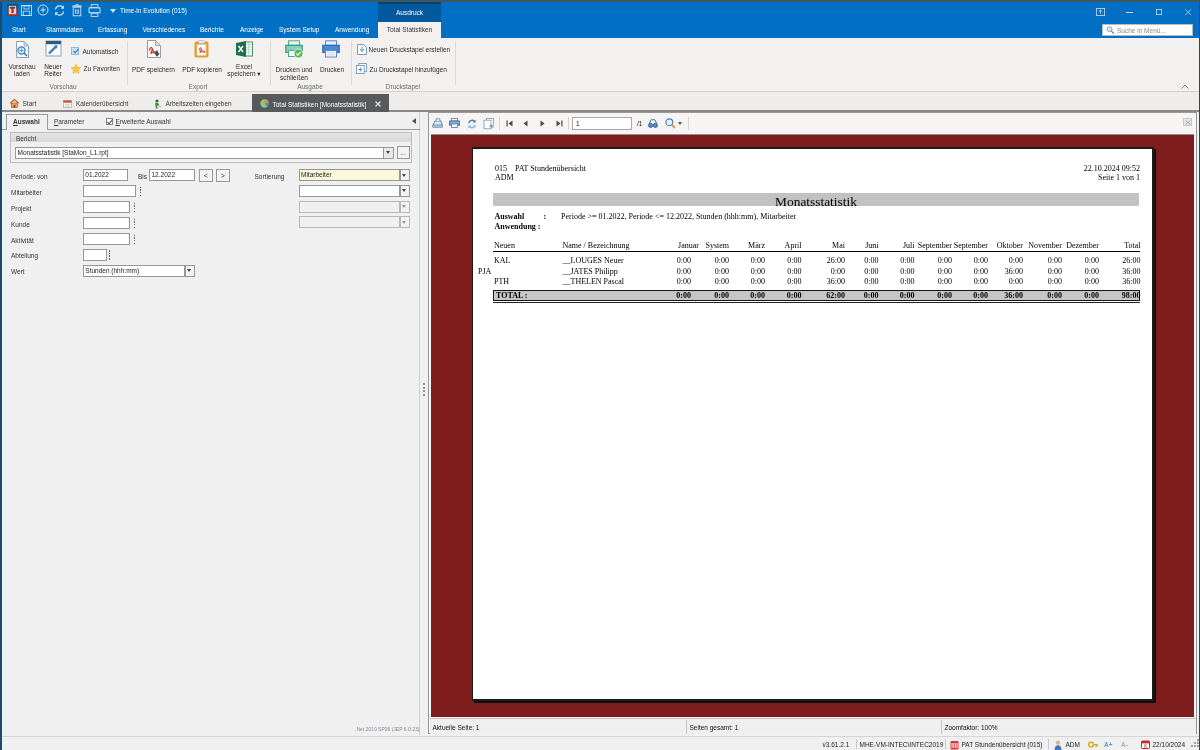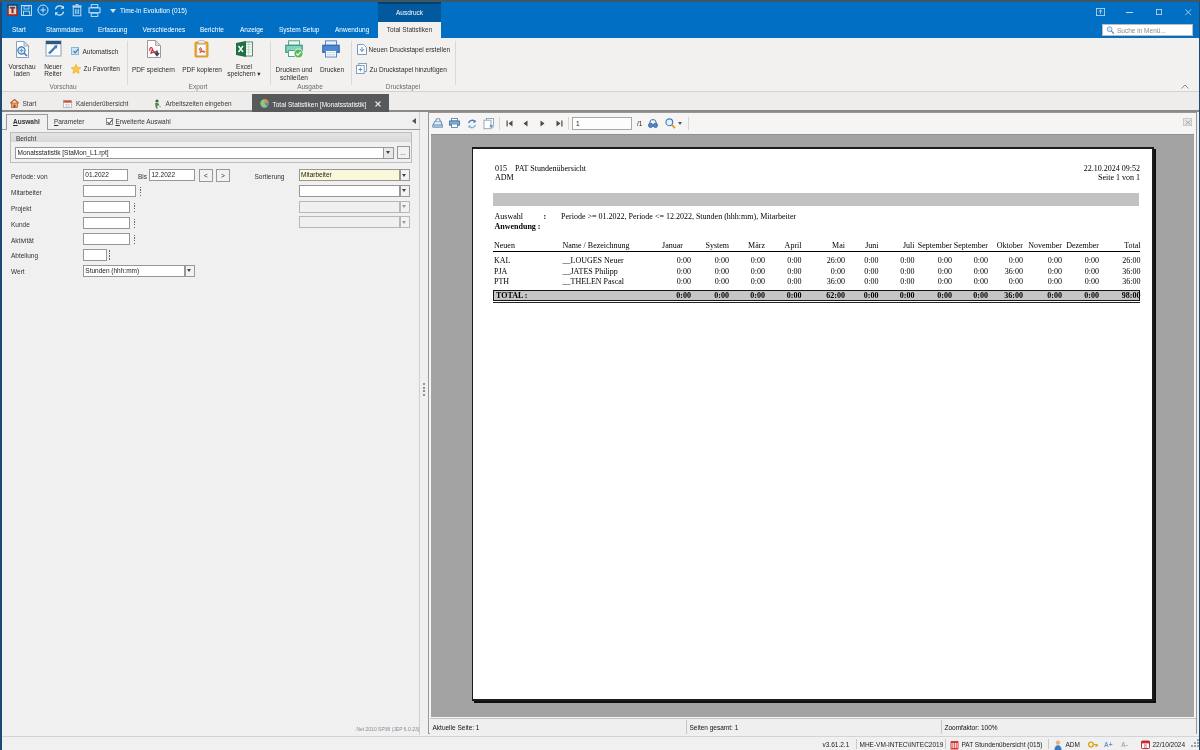--- a/index.html
+++ b/index.html
@@ -24,21 +24,21 @@
 #leftpanel { position:absolute; left:2px; top:112px; width:418px; height:623px; background:#f0f0f0; border-right:1px solid #d0d0d0; }
 .flabel { position:absolute; font-size:6.5px; color:#333; white-space:pre; }
 .tbox { position:absolute; background:#fff; border:1px solid #979797; font-size:6.5px; color:#222; padding-left:1.5px; white-space:pre; }
 .cbtn { position:absolute; background:#f2f2f2; border:1px solid #989898; text-align:center; }
 .dar { position:absolute; width:0; height:0; border-left:2.5px solid transparent; border-right:2.5px solid transparent; border-top:3.5px solid #444; }
 .dardis { border-top-color:#9a9a9a; }
 .vdots { position:absolute; width:2px; }
 .vdots i { display:block; width:1.5px; height:1.5px; background:#666; margin-bottom:1.2px; }
 
 #preview { position:absolute; left:428px; top:112px; width:769px; height:622px; border:1px solid #979797; background:#f6f5f4; }
-#pcanvas { position:absolute; left:2px; top:21px; width:763px; height:583px; background:#a3a3a3; border-top:1px solid #8f8f8f; }
+#pcanvas { position:absolute; left:2px; top:21px; width:763px; height:583px; background:#7f1d1d; border-top:1px solid #8f8f8f; }
 #page { position:absolute; left:41px; top:12px; width:682px; height:554px; background:#fff; border-style:solid; border-color:#1b1b1b; border-width:2px 2px 2px 1px; box-shadow:2px 2px 0 #0f0f0f; font-family:"Liberation Serif", serif; color:#000; font-size:8px; }
 #pstatus { position:absolute; left:1px; top:605px; width:766px; height:16px; background:#efefef; border-top:1px solid #c5c5c5; font-size:6.5px; color:#111; }
 .c { position:absolute; width:40px; text-align:right; white-space:pre; }
 
 #statusbar { position:absolute; left:0; top:736px; width:1200px; height:14px; background:#f0f0f0; border-top:1px solid #d4d4d4; font-size:6.5px; color:#222; }
 #statusbar span { white-space:pre; }
 .ssep { position:absolute; top:2px; width:1px; height:10px; background:#c9c9c9; }
 </style>
 </head>
 <body>
@@ -418,28 +418,29 @@
       <path d="M0.5 0.5 L5.5 4.5 M5.5 0.5 L0.5 4.5" stroke="#a0a0a0" stroke-width="0.9"></path>
     </svg>
 
   <div id="pcanvas">
     <div id="page">
       <div class="abs" style="left:22px;top:14.5px;line-height:9.4px;white-space:pre;">015&nbsp;&nbsp;&nbsp;&nbsp;PAT Stundenübersicht
 ADM</div>
       <div class="abs" style="right:12px;top:14.5px;line-height:9.4px;text-align:right;white-space:pre;">22.10.2024 09:52
 Seite 1 von 1</div>
       <div class="abs" style="left:20px;top:43.5px;width:646px;height:13px;background:#c2c2c2;"></div>
-      <div class="abs" style="left:21.5px;top:63px;font-weight:normal;">Auswahl</div>
+      <div class="abs" style="left:20px;top:44.5px;width:646px;text-align:center;font-size:13.4px;">Monatsstatistik</div>
+      <div class="abs" style="left:21.5px;top:63px;font-weight:bold;">Auswahl</div>
       <div class="abs" style="left:70.5px;top:63px;font-weight:bold;">:</div>
       <div class="abs" style="left:88px;top:63px;white-space:pre;">Periode &gt;= 01.2022, Periode &lt;= 12.2022, Stunden (hhh:mm), Mitarbeiter</div>
       <div class="abs" style="left:21.5px;top:72.5px;font-weight:bold;white-space:pre;">Anwendung :</div>
 
       <div class="abs" style="left:21px;top:92px;">Neuen</div>
       <div class="abs" style="left:89.5px;top:92px;white-space:pre;">Name / Bezeichnung</div>
-      <div class="c" style="left:170px;top:92px;">Januar</div>
+      <div class="c" style="left:186px;top:92px;">Januar</div>
       <div class="c" style="left:216px;top:92px;">System</div>
       <div class="c" style="left:252px;top:92px;">März</div>
       <div class="c" style="left:288.5px;top:92px;">April</div>
       <div class="c" style="left:332px;top:92px;">Mai</div>
       <div class="c" style="left:365.5px;top:92px;">Juni</div>
       <div class="c" style="left:401.5px;top:92px;">Juli</div>
       <div class="c" style="left:439px;top:92px;">September</div>
       <div class="c" style="left:475px;top:92px;">September</div>
       <div class="c" style="left:510px;top:92px;">Oktober</div>
       <div class="c" style="left:549px;top:92px;">November</div>
@@ -455,21 +456,21 @@
         <div class="c" style="left:288.5px;top:106.5px;">0:00</div>
         <div class="c" style="left:332px;top:106.5px;">26:00</div>
         <div class="c" style="left:365.5px;top:106.5px;">0:00</div>
         <div class="c" style="left:401.5px;top:106.5px;">0:00</div>
         <div class="c" style="left:439px;top:106.5px;">0:00</div>
         <div class="c" style="left:475px;top:106.5px;">0:00</div>
         <div class="c" style="left:510px;top:106.5px;">0:00</div>
         <div class="c" style="left:549px;top:106.5px;">0:00</div>
         <div class="c" style="left:586px;top:106.5px;">0:00</div>
         <div class="c" style="left:627.5px;top:106.5px;">26:00</div>
-      <div class="abs" style="left:21px;top:117.5px;">PJA</div>
+      <div class="abs" style="left:5px;top:117.5px;">PJA</div>
       <div class="abs" style="left:89.5px;top:117.5px;white-space:pre;">__JATES Philipp</div>
       <div class="c" style="left:178px;top:117.5px;">0:00</div>
         <div class="c" style="left:216px;top:117.5px;">0:00</div>
         <div class="c" style="left:252px;top:117.5px;">0:00</div>
         <div class="c" style="left:288.5px;top:117.5px;">0:00</div>
         <div class="c" style="left:332px;top:117.5px;">0:00</div>
         <div class="c" style="left:365.5px;top:117.5px;">0:00</div>
         <div class="c" style="left:401.5px;top:117.5px;">0:00</div>
         <div class="c" style="left:439px;top:117.5px;">0:00</div>
         <div class="c" style="left:475px;top:117.5px;">0:00</div>

